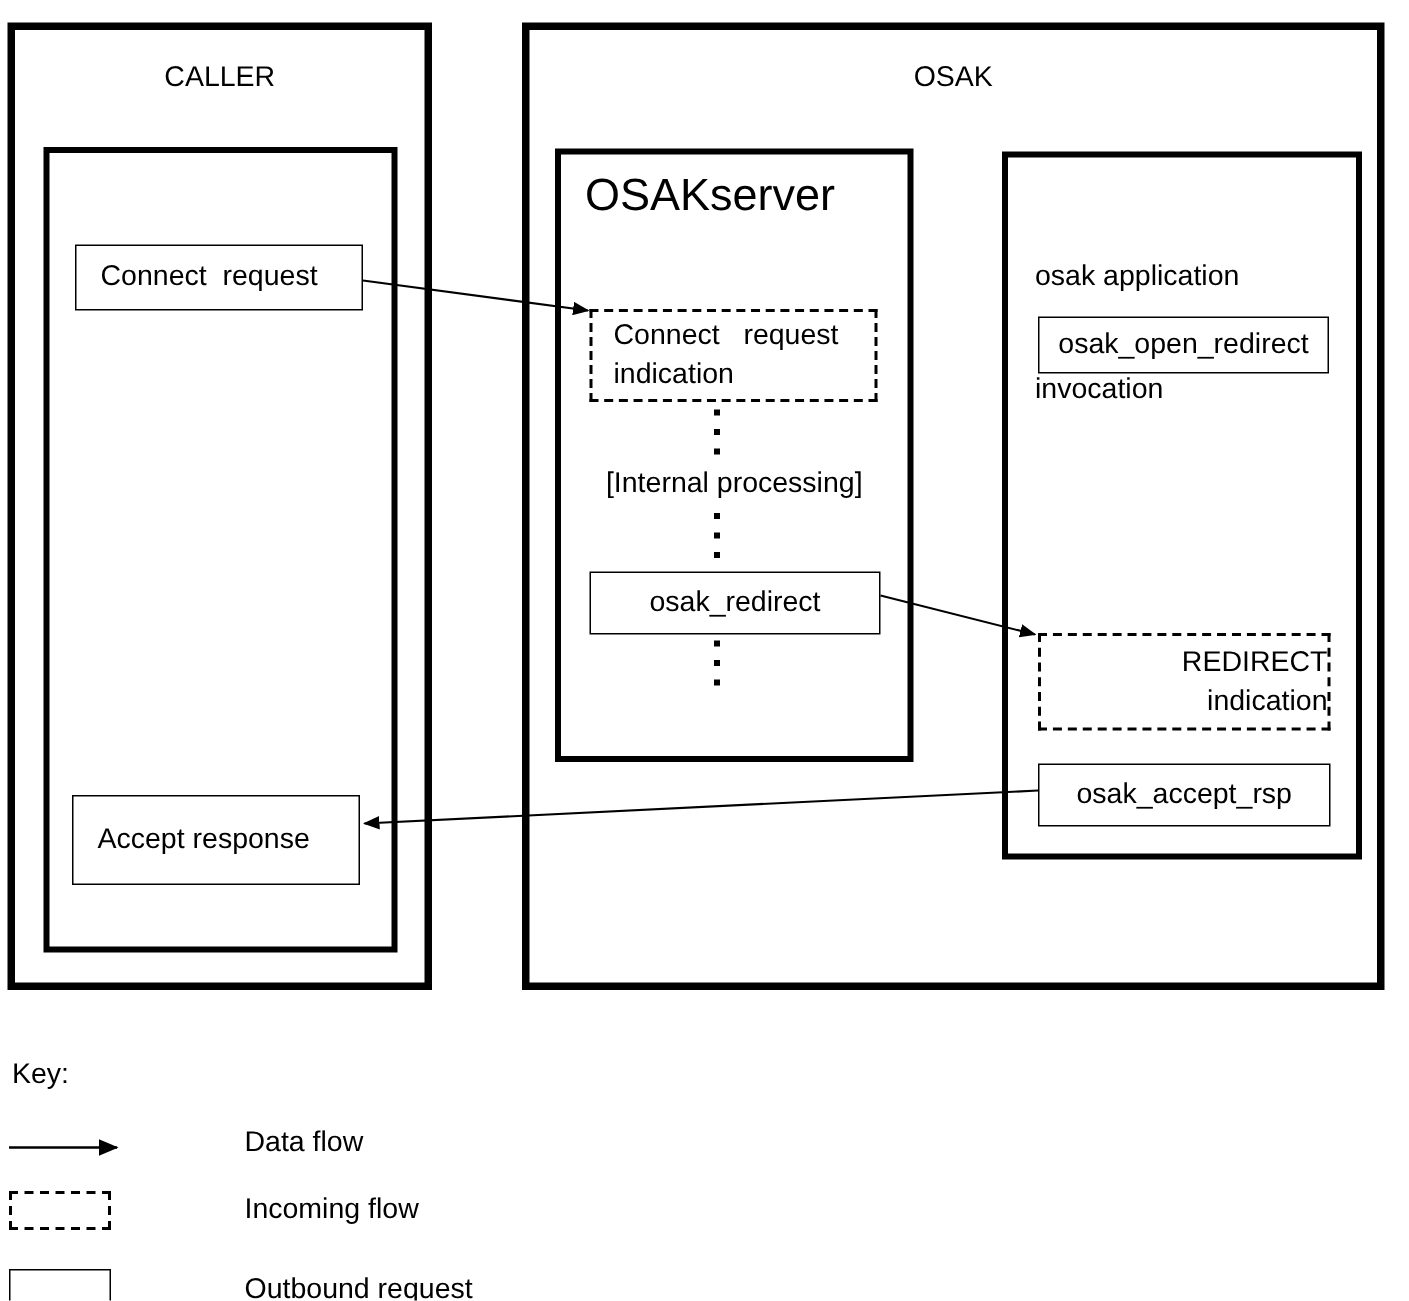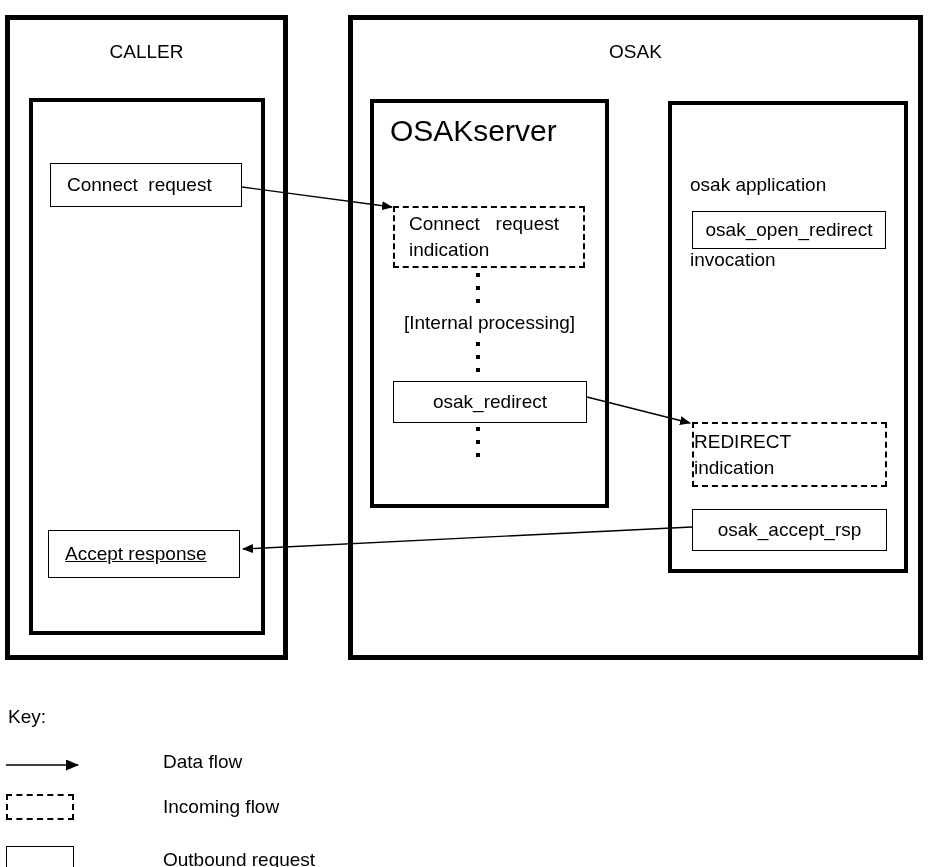--- a/index.html
+++ b/index.html
@@ -89,21 +89,21 @@
   <div class="abs outer-box" style="left:5px; top:4px; width:283px; height:645px;"></div>
 
   <div class="abs container-title" style="left:5px; top:30px; width:283px;">CALLER</div>
 
   <div class="abs mid-box" style="left:29px; top:87px; width:236px; height:537px;"></div>
 
   <div class="abs routine-box" style="left:50px; top:152px; width:192px; height:44px;">
     <span class="lbl lbl-left">Connect  request</span>
   </div>
 
-  <div class="abs routine-box" style="left:48px; top:519px; width:192px; height:48px;text-decoration:underline;">
+  <div class="abs routine-box" style="left:48px; top:519px; width:192px; height:60px;">
     <span class="lbl lbl-left">Accept response</span>
   </div>
 
   <div class="abs outer-box" style="left:348px; top:4px; width:575px; height:645px;"></div>
 
   <div class="abs container-title" style="left:348px; top:30px; width:575px;">OSAK</div>
 
   <div class="abs mid-box" style="left:370px; top:88px; width:239px; height:409px;"></div>
 
   <div class="abs big-title" style="left:390px; top:103px;">OSAKserver</div>
@@ -145,21 +145,21 @@
   <div class="abs plain-text" style="left:690px; top:111px;">
     <div>osak application</div>
     <div>invocation</div>
   </div>
 
   <div class="abs routine-box" style="left:692px; top:200px; width:194px; height:38px;">
     <span class="lbl lbl-center">osak_open_redirect</span>
   </div>
 
   <div class="abs event-box" style="left:692px; top:411px; width:195px; height:65px;">
-    <div style="width:100%; text-align:left;">
+    <div style="width:100%; text-align:right;">
       <div class="lbl">REDIRECT</div>
       <div class="lbl">indication</div>
     </div>
   </div>
 
   <div class="abs routine-box" style="left:692px; top:498px; width:195px; height:42px;">
     <span class="lbl lbl-center">osak_accept_rsp</span>
   </div>
 
   <svg class="abs" style="left:0; top:0; width:939px; height:660px; pointer-events:none;">

